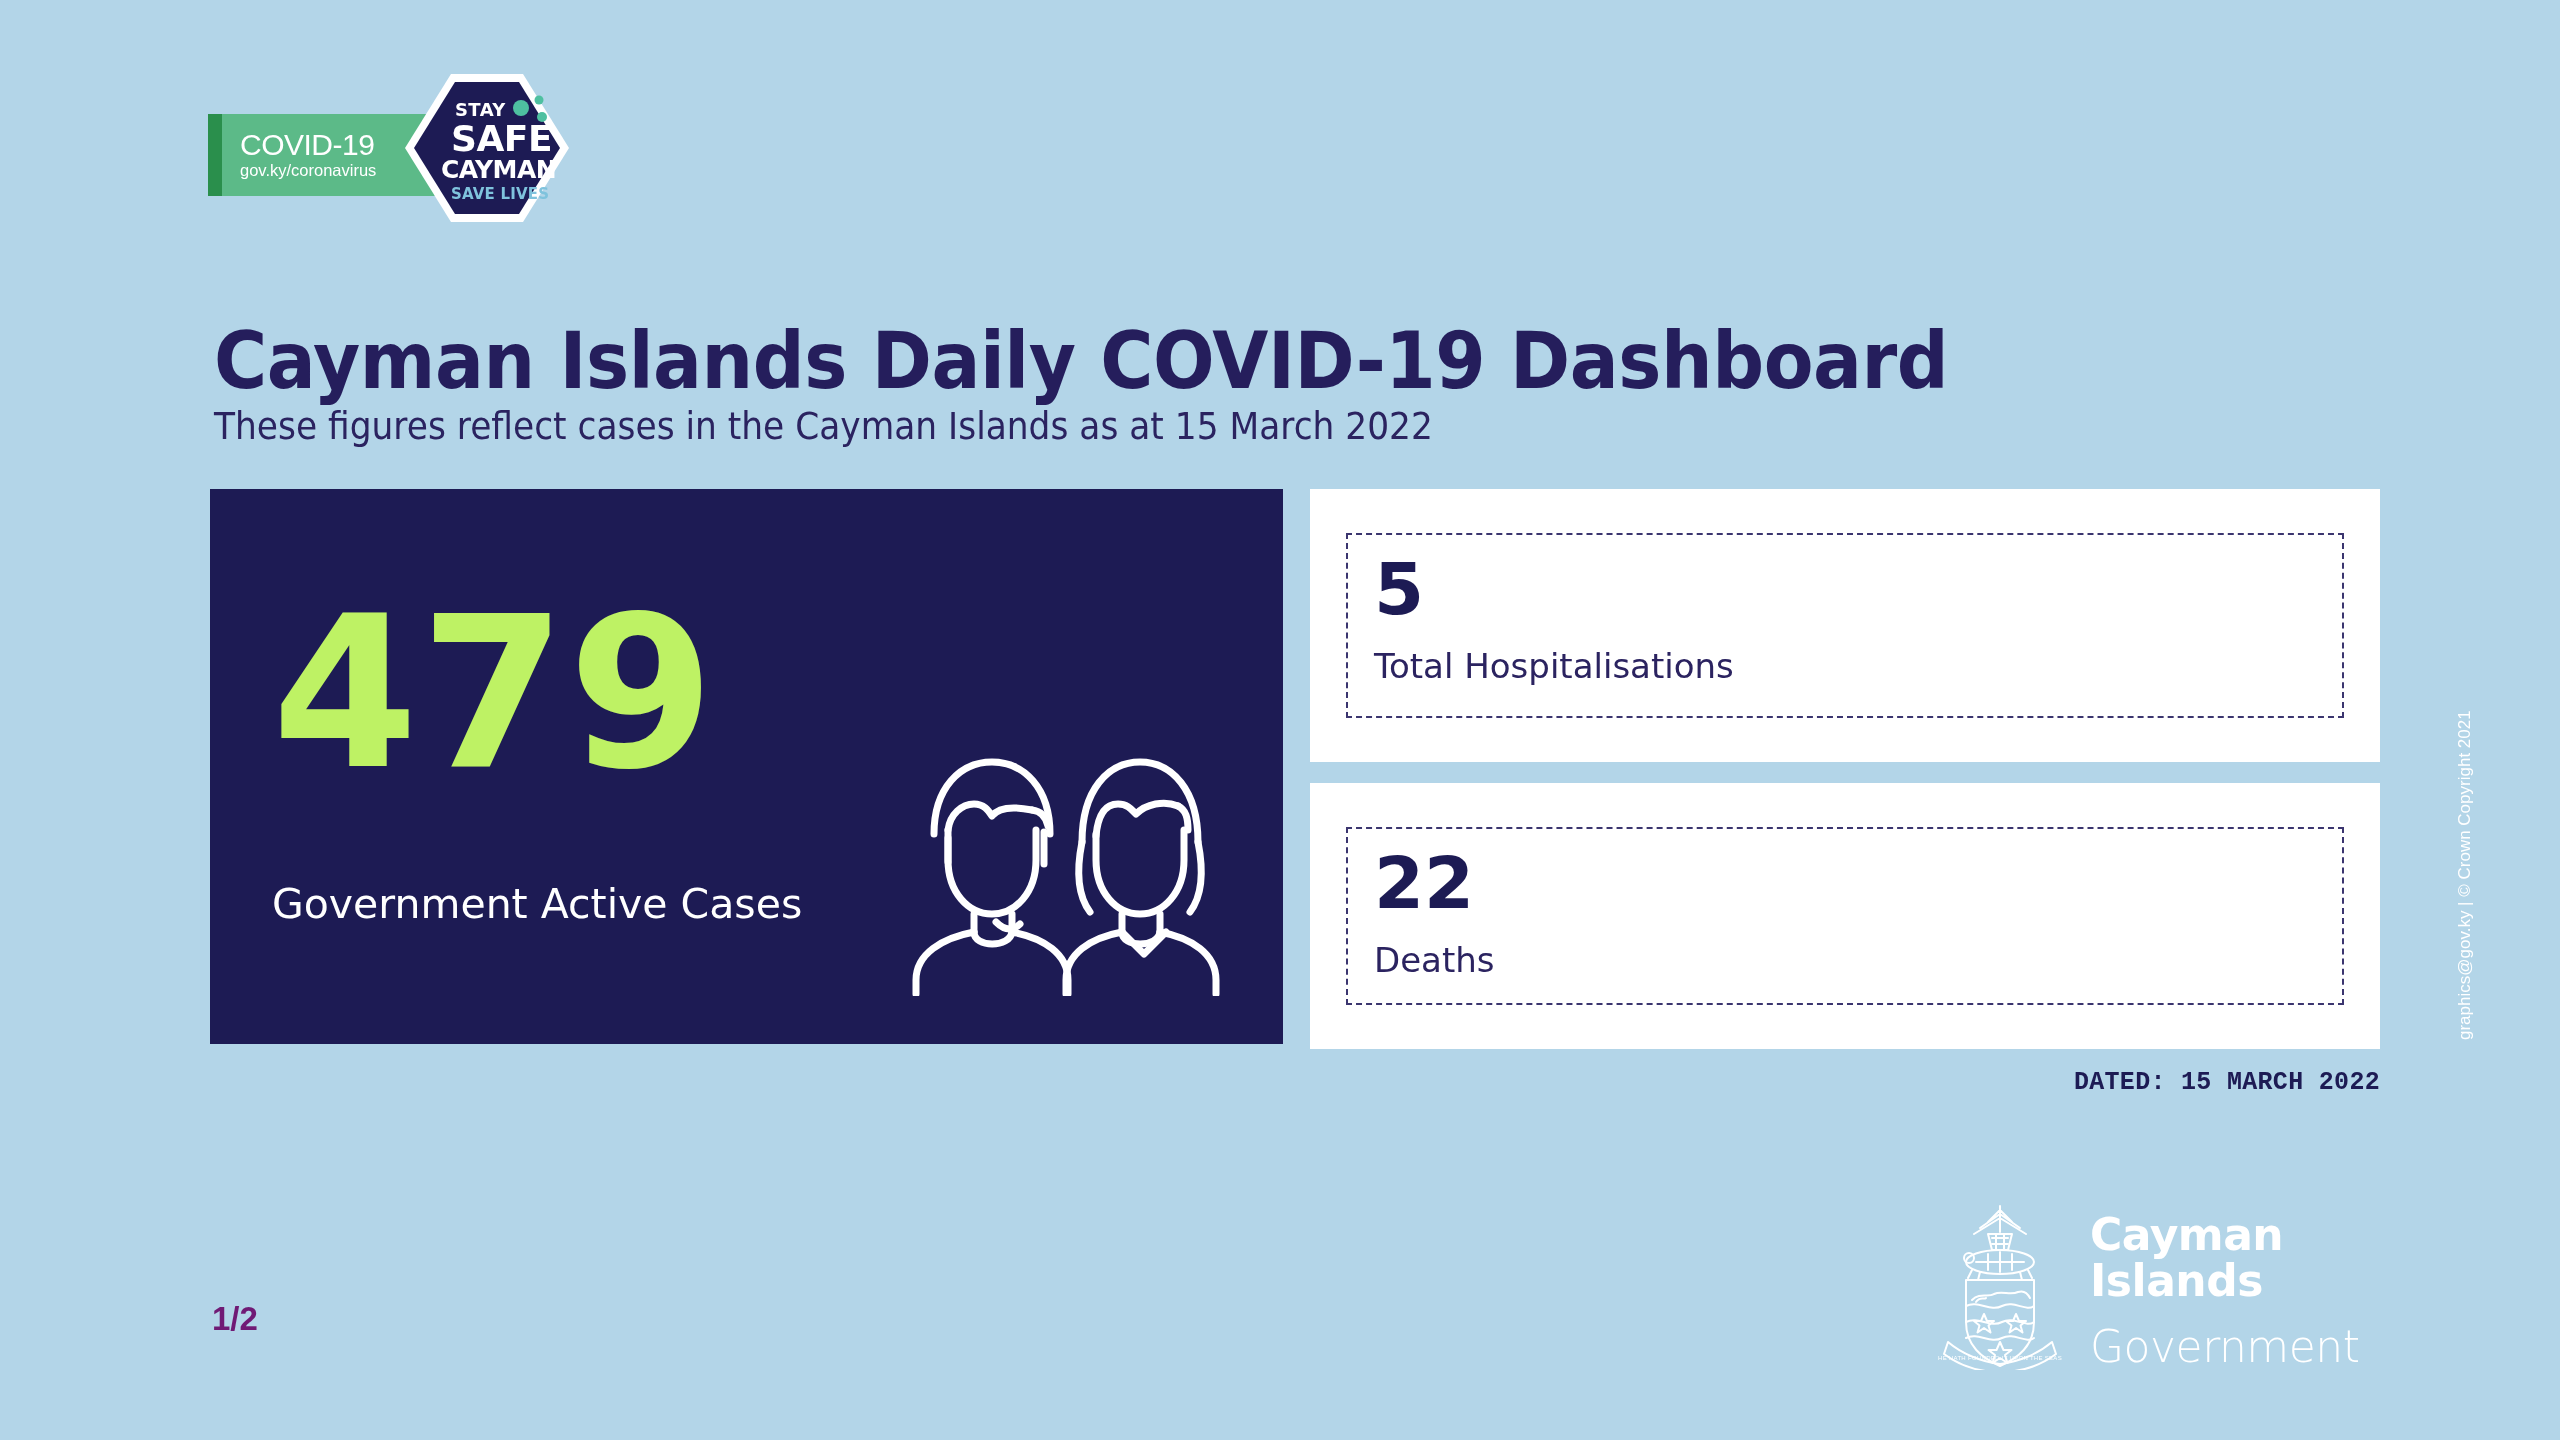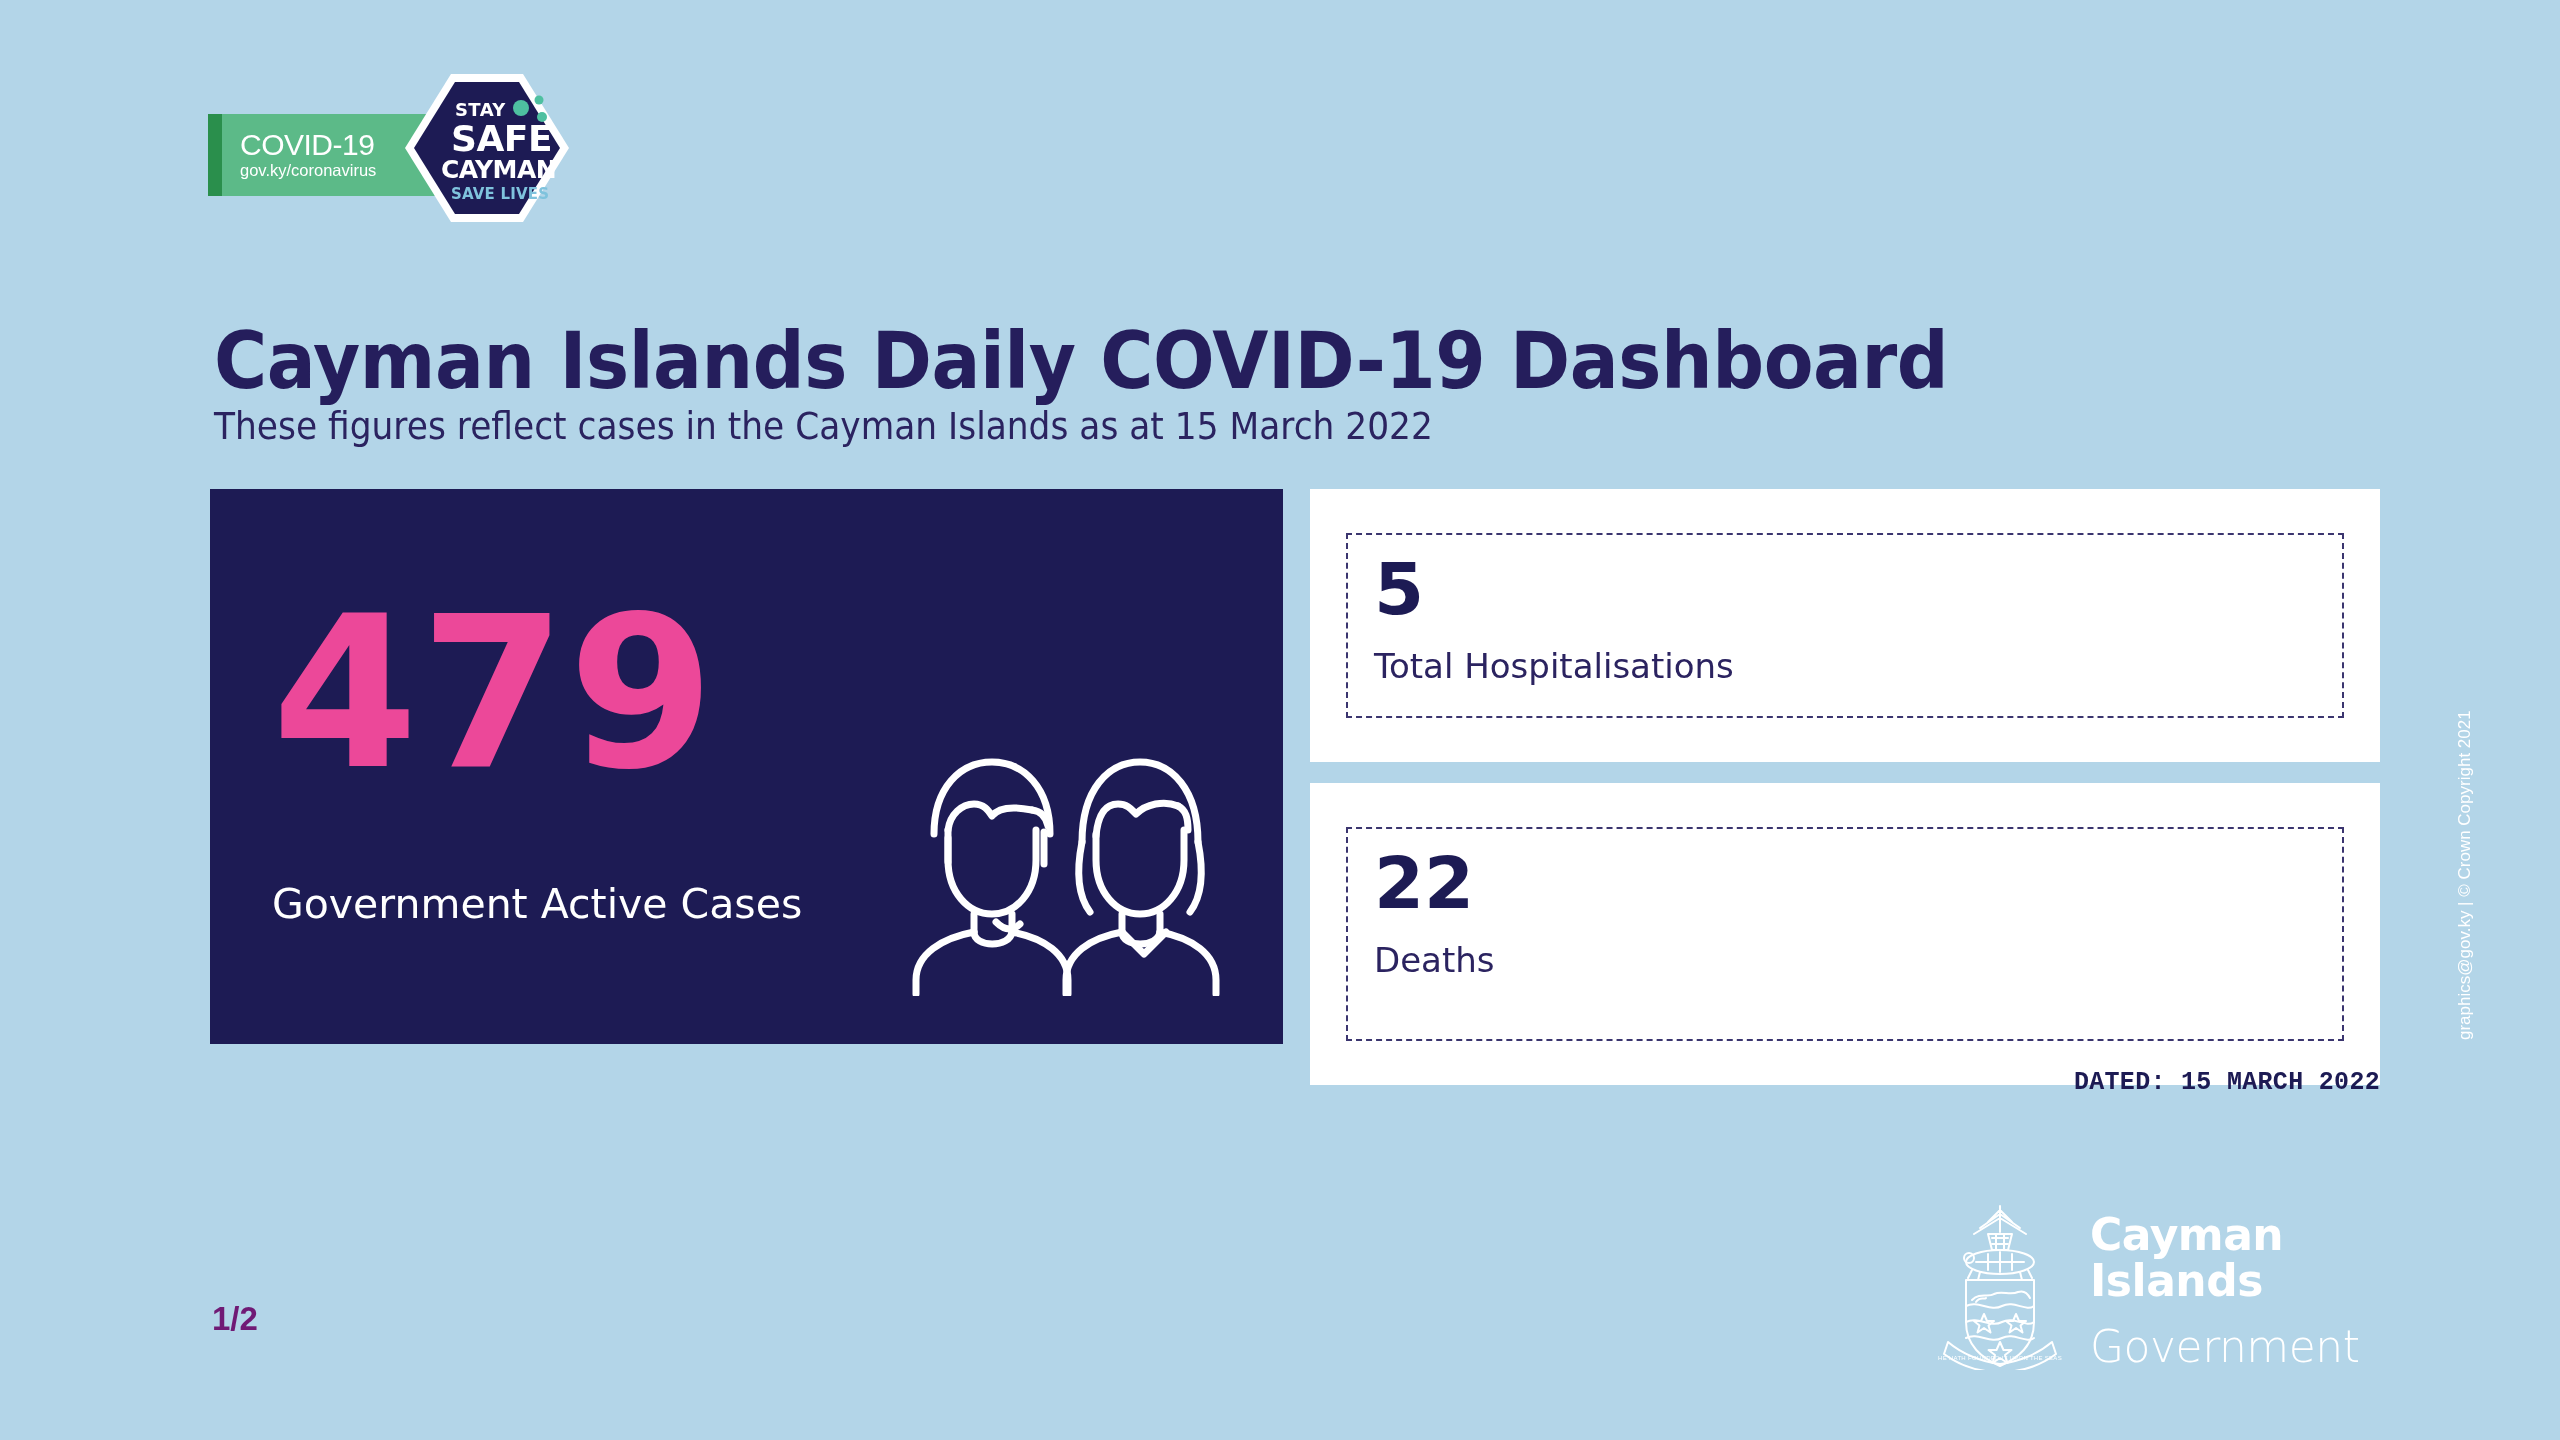--- a/index.html
+++ b/index.html
@@ -103,21 +103,21 @@
     left: 210px;
     top: 489px;
     width: 1073px;
     height: 555px;
     background: #1d1b54;
   }
   #hero-number {
     position: absolute;
     left: 62px;
     top: 100px;
-    color: #ec4899;
+    color: #bef264;
     font-size: 210px;
     font-weight: bold;
     line-height: 1;
     letter-spacing: 2px;
     font-family: "DejaVu Sans", sans-serif;
   }
   #hero-label {
     position: absolute;
     left: 62px;
     top: 395px;
@@ -137,21 +137,21 @@
   #hero-people-icon svg { display: block; width: 100%; height: 100%; }
 
   
   .stat-card {
     position: absolute;
     left: 1310px;
     width: 1070px;
     background: #ffffff;
   }
   #stat-card-0 { top: 489px; height: 273px; }
-  #stat-card-1 { top: 783px; height: 302px; }
+  #stat-card-1 { top: 783px; height: 266px; }
 
   .stat-inner {
     position: absolute;
     left: 36px;
     right: 36px;
     top: 44px;
     bottom: 44px;
     border: 2px dashed #3b356f;
     box-sizing: border-box;
     padding: 18px 26px;

